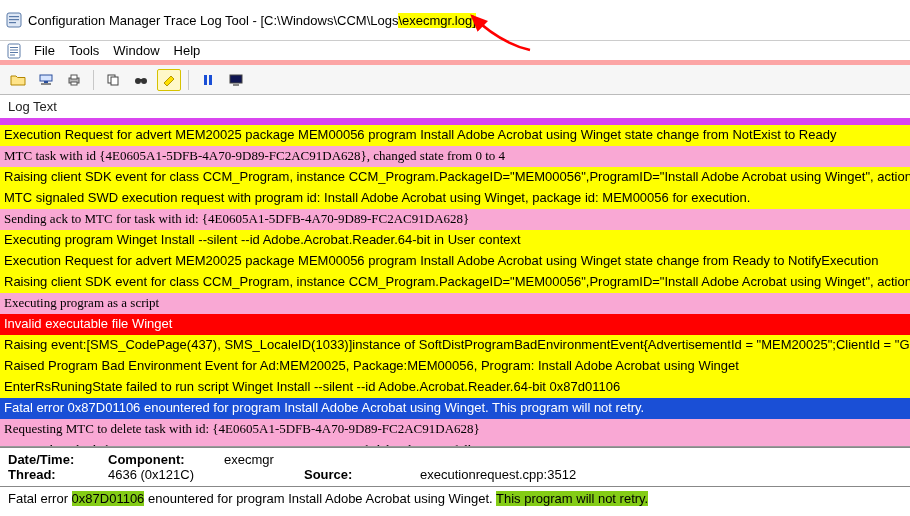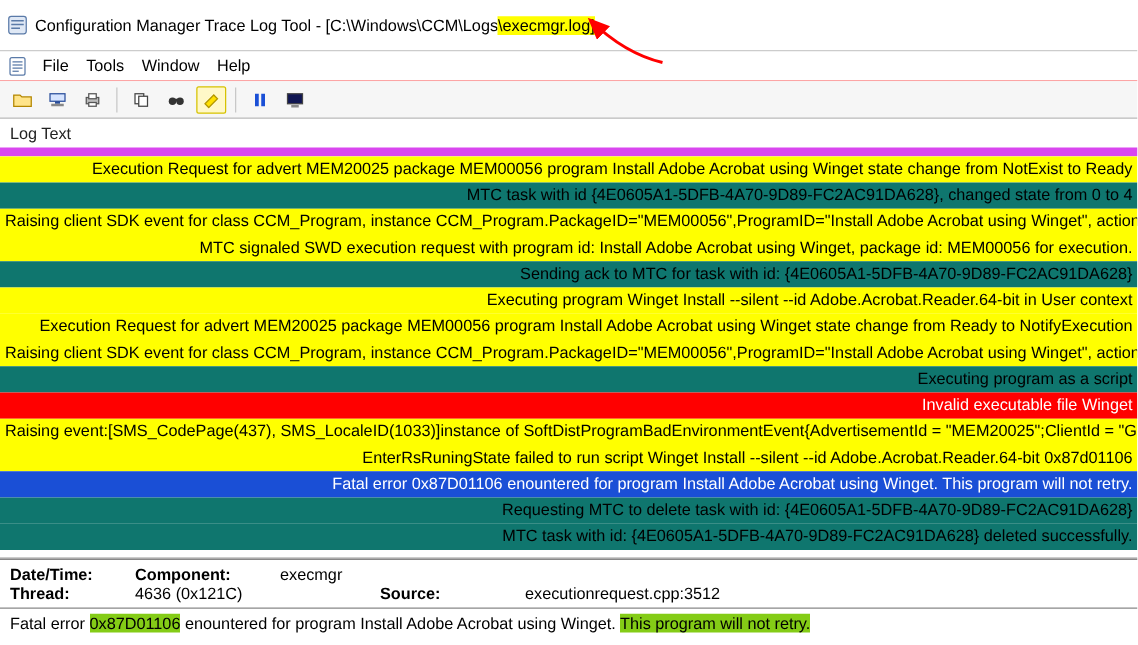--- a/index.html
+++ b/index.html
@@ -23,21 +23,21 @@
   }
   .titlebar svg { margin-right: 6px; flex-shrink: 0; }
   .title-text { white-space: nowrap; }
   .title-text .hl { background: #ffff00; }
   
   .menubar {
     display: flex;
     align-items: center;
     padding: 2px 6px;
     height: 24px;
-    border-bottom: 1px solid #fca5a5;
+    border-bottom: 5px solid #fca5a5;
   }
   .menubar .menu-icon { margin-right: 8px; display: flex; }
   .menubar .menu-item { padding: 2px 10px 2px 4px; cursor: default; }
   
   .toolbar {
     display: flex;
     align-items: center;
     gap: 4px;
     padding: 3px 6px;
     height: 30px;
@@ -60,34 +60,33 @@
     border-bottom: 7px solid #d946ef;
     color: #222;
     font-size: 13px;
   }
   
   .log-area {
     height: 322px;
     overflow: hidden;
     border-bottom: 1px solid #999;
     position: relative;
-    text-align: right;
   }
   .log-row {
     display: block;
     padding: 1px 4px 2px 4px;
     white-space: nowrap;
     overflow: hidden;
     text-overflow: clip;
     font-size: 13px;
     line-height: 18px;
     border-bottom: 0;
   }
   .log-yellow { background: #ffff00; }
-  .log-white  { background: #0f766e; }
+  .log-white  { background: #f9a8d4; font-family: Liberation Serif, serif; }
   .log-red    { background: #ff0000; color: #fff; }
   .log-blue   { background: #1a4fd6; color: #fff; }
   
   .details {
     padding: 4px 8px;
     font-size: 13px;
     border-top: 1px solid #888;
     border-bottom: 1px solid #888;
   }
   .details-row { display: flex; gap: 16px; align-items: baseline; }
@@ -203,20 +202,21 @@
     <div class="log-row log-white">MTC task with id {4E0605A1-5DFB-4A70-9D89-FC2AC91DA628}, changed state from 0 to 4</div>
     <div class="log-row log-yellow">Raising client SDK event for class CCM_Program, instance CCM_Program.PackageID="MEM00056",ProgramID="Install Adobe Acrobat using Winget", actionT</div>
     <div class="log-row log-yellow">MTC signaled SWD execution request with program id: Install Adobe Acrobat using Winget, package id: MEM00056 for execution.</div>
     <div class="log-row log-white">Sending ack to MTC for task with id: {4E0605A1-5DFB-4A70-9D89-FC2AC91DA628}</div>
     <div class="log-row log-yellow">Executing program Winget Install --silent --id Adobe.Acrobat.Reader.64-bit in User context</div>
     <div class="log-row log-yellow">Execution Request for advert MEM20025 package MEM00056 program Install Adobe Acrobat using Winget state change from Ready to NotifyExecution</div>
     <div class="log-row log-yellow">Raising client SDK event for class CCM_Program, instance CCM_Program.PackageID="MEM00056",ProgramID="Install Adobe Acrobat using Winget", actionT</div>
     <div class="log-row log-white">Executing program as a script</div>
     <div class="log-row log-red">Invalid executable file Winget</div>
     <div class="log-row log-yellow">Raising event:[SMS_CodePage(437), SMS_LocaleID(1033)]instance of SoftDistProgramBadEnvironmentEvent{AdvertisementId = "MEM20025";ClientId = "GUI</div>
+    <div class="log-row log-yellow">Raised Program Bad Environment Event for Ad:MEM20025, Package:MEM00056, Program: Install Adobe Acrobat using Winget</div>
     <div class="log-row log-yellow">EnterRsRuningState failed to run script Winget Install --silent --id Adobe.Acrobat.Reader.64-bit 0x87d01106</div>
     <div class="log-row log-blue">Fatal error 0x87D01106 enountered for program Install Adobe Acrobat using Winget. This program will not retry.</div>
     <div class="log-row log-white">Requesting MTC to delete task with id: {4E0605A1-5DFB-4A70-9D89-FC2AC91DA628}</div>
     <div class="log-row log-white">MTC task with id: {4E0605A1-5DFB-4A70-9D89-FC2AC91DA628} deleted successfully.</div>
   </div>
 
 <div class="details">
   <div class="details-row">
     <span class="lbl">Date/Time:</span>
     <span class="lbl2">Component:</span>

